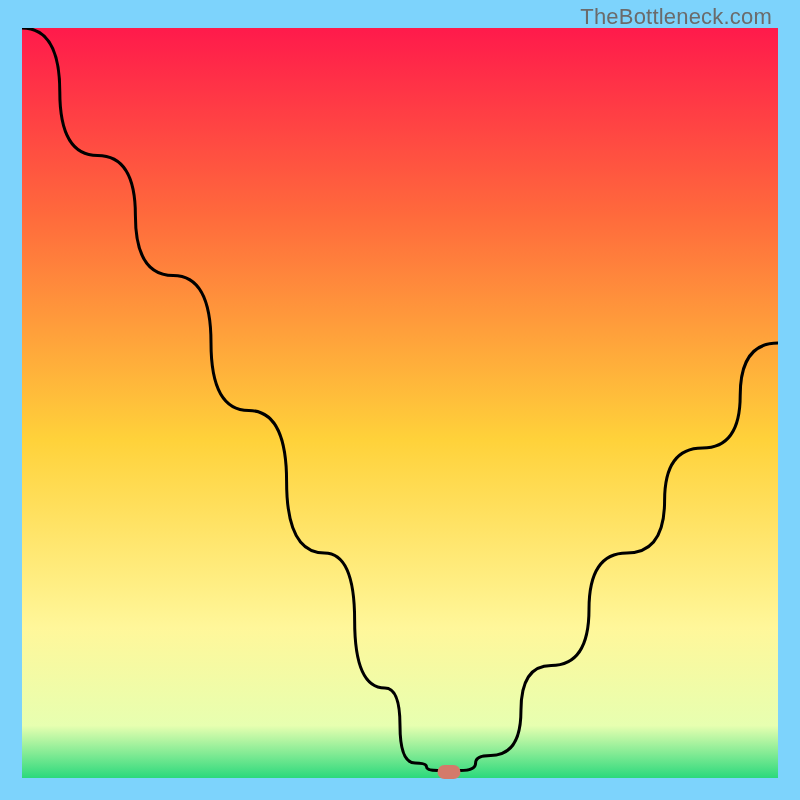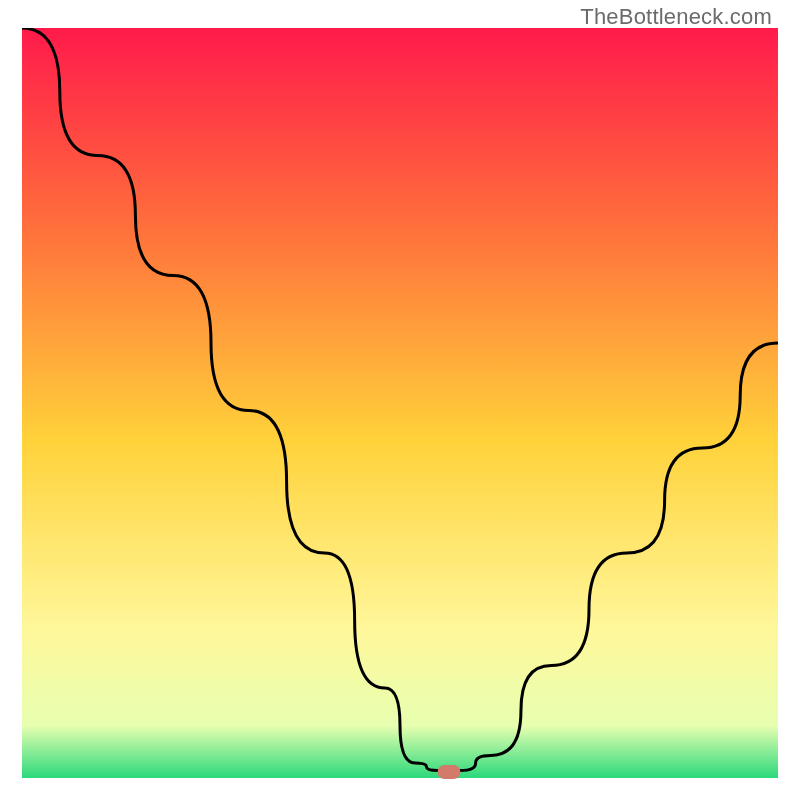--- a/index.html
+++ b/index.html
@@ -9,21 +9,21 @@
     height: 800px;
     background: #000;
     overflow: hidden;
   }
   .frame {
     position: absolute;
     left: 0;
     top: 0;
     width: 800px;
     height: 800px;
-    background: #ffffff;
+    background: #7dd3fc;
   }
   .plot {
     position: absolute;
     left: 22px;
     top: 28px;
     width: 756px;
     height: 750px;
     
   }
   .watermark {

